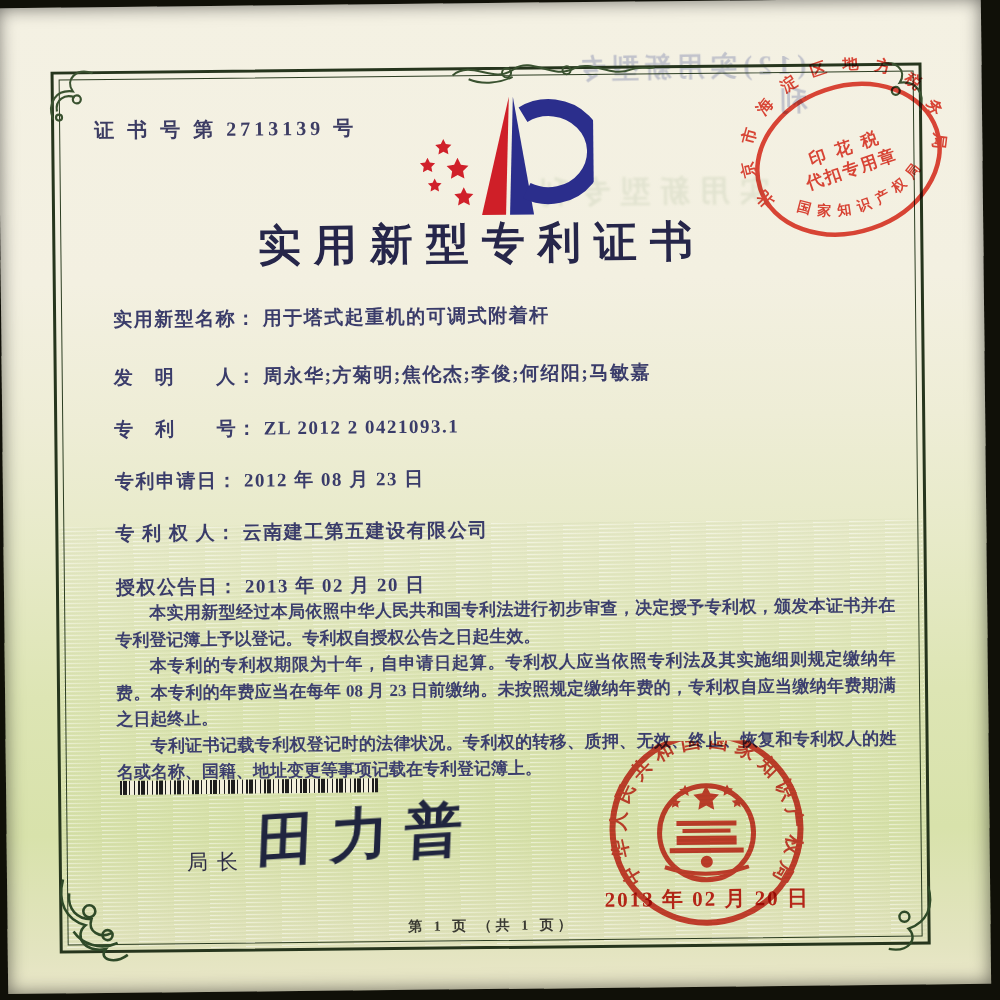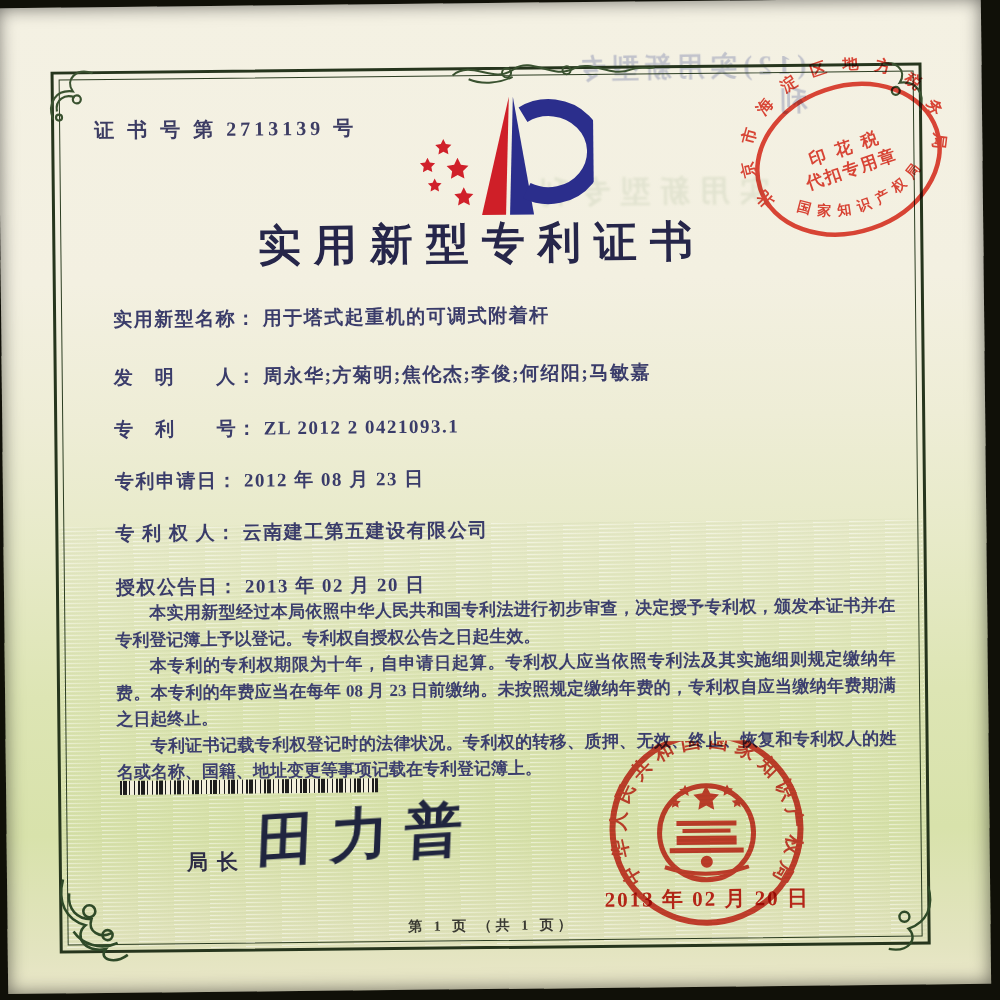--- a/index.html
+++ b/index.html
@@ -53,21 +53,21 @@
   }
   .paras p{margin:0;text-indent:2em;}
   .barcode{
     position:absolute;left:114px;top:774px;width:258px;height:14px;
     background:repeating-linear-gradient(90deg,
       #1d1d1d 0 2px,#f2efdc 2px 3px,#1d1d1d 3px 7px,#f2efdc 7px 9px,
       #1d1d1d 9px 10px,#f2efdc 10px 14px,#1d1d1d 14px 15px,#f2efdc 15px 18px);
   }
   .sig-label{
     position:absolute;left:180px;top:842px;font-size:21px;
-    letter-spacing:9px;color:#2d2d46;font-weight:700;
+    letter-spacing:9px;color:#2d2d46;font-weight:400;
   }
   .sig-name{
     position:absolute;left:250px;top:792px;font-size:58px;font-weight:700;
     color:#20253f;letter-spacing:16px;transform:rotate(-3deg) skewX(-6deg);
     filter:blur(.3px);
   }
   .seal{position:absolute;mix-blend-mode:multiply;opacity:.93;}
   .seal-bottom{left:570px;top:740px;}
   .seal-date{
     position:absolute;left:585px;top:884px;width:230px;text-align:center;

